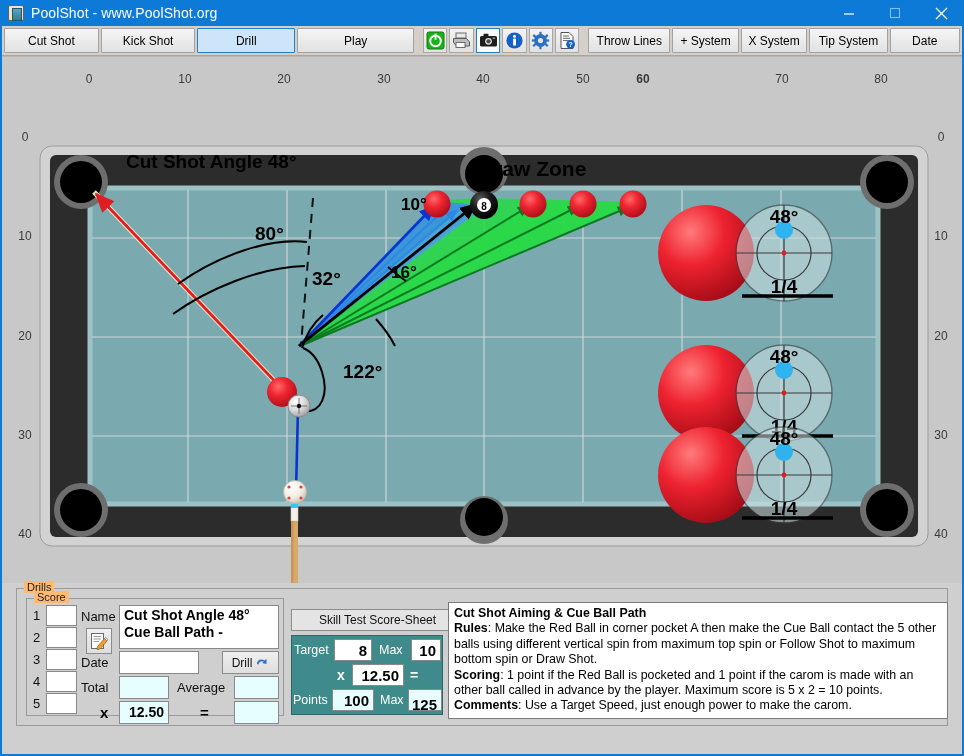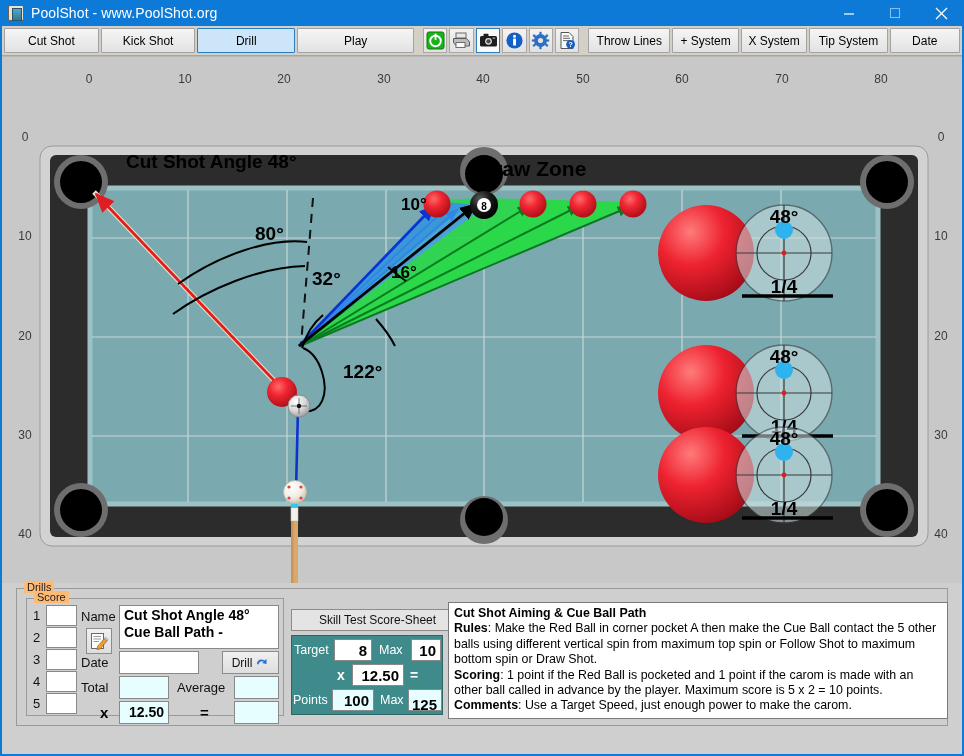--- a/index.html
+++ b/index.html
@@ -174,21 +174,21 @@
   <div class="toolsep"></div>
 
   <div class="stage">
 
     <div class="ruler-num" style="left:74px;top:14px;width:26px;">0</div>
     <div class="ruler-num" style="left:170px;top:14px;width:26px;">10</div>
     <div class="ruler-num" style="left:269px;top:14px;width:26px;">20</div>
     <div class="ruler-num" style="left:369px;top:14px;width:26px;">30</div>
     <div class="ruler-num" style="left:468px;top:14px;width:26px;">40</div>
     <div class="ruler-num" style="left:568px;top:14px;width:26px;">50</div>
-    <div class="ruler-num" style="left:667px;top:14px;width:26px;">60</div>
+    <div class="ruler-num" style="left:628px;top:14px;width:26px;font-weight:bold;">60</div>
     <div class="ruler-num" style="left:767px;top:14px;width:26px;">70</div>
     <div class="ruler-num" style="left:866px;top:14px;width:26px;">80</div>
 
     <div class="ruler-num" style="left:10px;top:72px;width:26px;">0</div>
     <div class="ruler-num" style="left:10px;top:171px;width:26px;">10</div>
     <div class="ruler-num" style="left:10px;top:271px;width:26px;">20</div>
     <div class="ruler-num" style="left:10px;top:370px;width:26px;">30</div>
     <div class="ruler-num" style="left:10px;top:469px;width:26px;">40</div>
 
     <div class="ruler-num" style="left:926px;top:72px;width:26px;">0</div>

